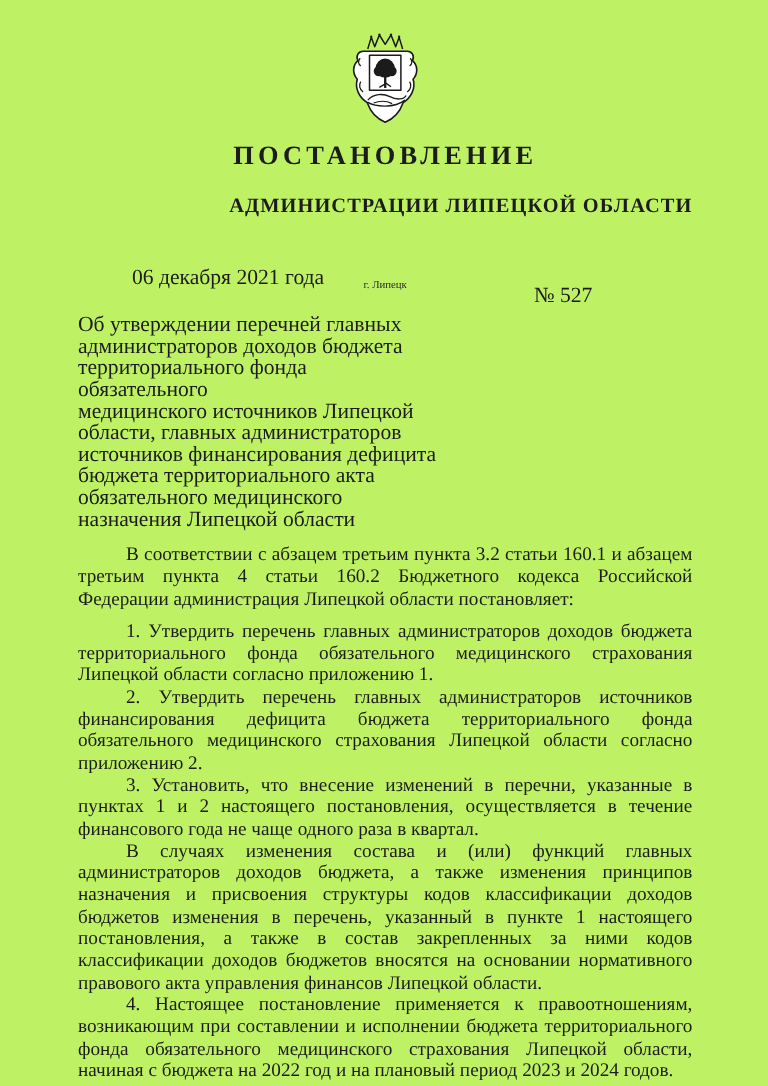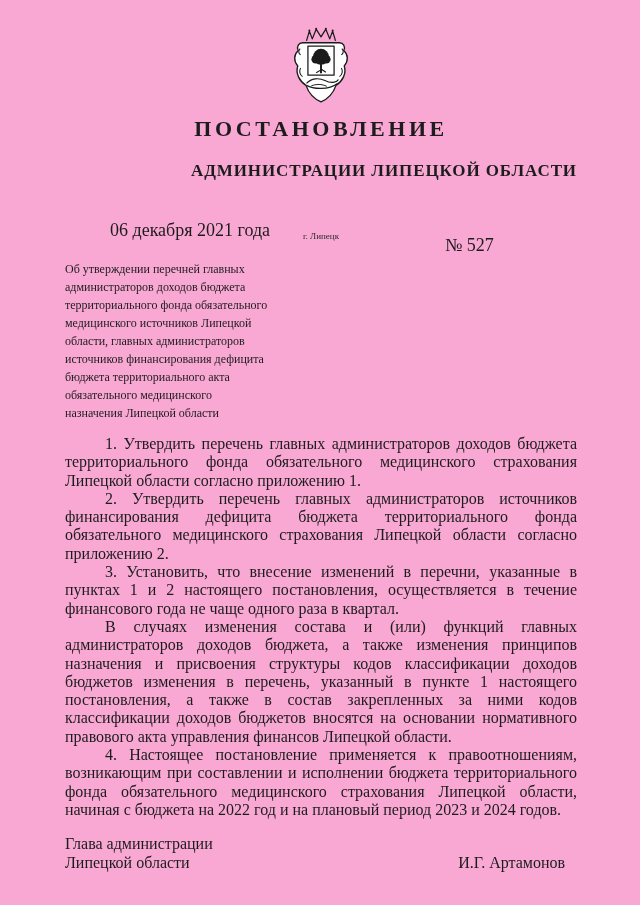--- a/index.html
+++ b/index.html
@@ -1,20 +1,20 @@
 <!DOCTYPE html>
 <html><head>
 <meta charset="utf-8">
 <style>
   html, body { margin: 0; padding: 0; background: #ffffff; }
   .page {
     position: relative;
     width: 640px;
     height: 905px;
-    background: #f9a8d4;
+    background: #bef264;
     font-family: "Liberation Serif", "DejaVu Serif", serif;
     color: #1c1c1c;
     overflow: hidden;
     box-sizing: border-box;
   }
   .doc { padding: 0 63px 0 65px; }
 
   
   .emblem-wrap { text-align: center; padding-top: 27px; }
   .emblem-wrap svg { display: inline-block; }
@@ -50,21 +50,21 @@
     transform: translateX(-50%);
     top: 11px;
     font-size: 9px;
     color: #2a2a2a;
   }
   .meta-number { position: absolute; left: 380px; top: 15px; }
 
   
   .subject {
     margin-top: 14px;
-    font-size: 12px;
+    font-size: 18px;
     line-height: 18px;
     width: 300px;
   }
 
   
   .body-text { margin-top: 13px; }
   .body-text p {
     margin: 0;
     font-size: 16px;
     line-height: 18.3px;
@@ -133,20 +133,21 @@
       <div>территориального фонда обязательного</div>
       <div>медицинского источников Липецкой</div>
       <div>области, главных администраторов</div>
       <div>источников финансирования дефицита</div>
       <div>бюджета территориального акта</div>
       <div>обязательного медицинского</div>
       <div>назначения Липецкой области</div>
     </div>
 
     <div class="body-text">
+      <p>В соответствии с абзацем третьим пункта 3.2 статьи 160.1 и абзацем третьим пункта 4 статьи 160.2 Бюджетного кодекса Российской Федерации администрация Липецкой области постановляет:</p>
       <p class="gap-before">1. Утвердить перечень главных администраторов доходов бюджета территориального фонда обязательного медицинского страхования Липецкой области согласно приложению 1.</p>
       <p>2. Утвердить перечень главных администраторов источников финансирования дефицита бюджета территориального фонда обязательного медицинского страхования Липецкой области согласно приложению 2.</p>
       <p>3. Установить, что внесение изменений в перечни, указанные в пунктах 1 и 2 настоящего постановления, осуществляется в течение финансового года не чаще одного раза в квартал.</p>
       <p>В случаях изменения состава и (или) функций главных администраторов доходов бюджета, а также изменения принципов назначения и присвоения структуры кодов классификации доходов бюджетов изменения в перечень, указанный в пункте 1 настоящего постановления, а также в состав закрепленных за ними кодов классификации доходов бюджетов вносятся на основании нормативного правового акта управления финансов Липецкой области.</p>
       <p>4. Настоящее постановление применяется к правоотношениям, возникающим при составлении и исполнении бюджета территориального фонда обязательного медицинского страхования Липецкой области, начиная с бюджета на 2022 год и на плановый период 2023 и 2024 годов.</p>
     </div>
 
     <div class="signature">
       <div>
         <div>Глава администрации</div>

